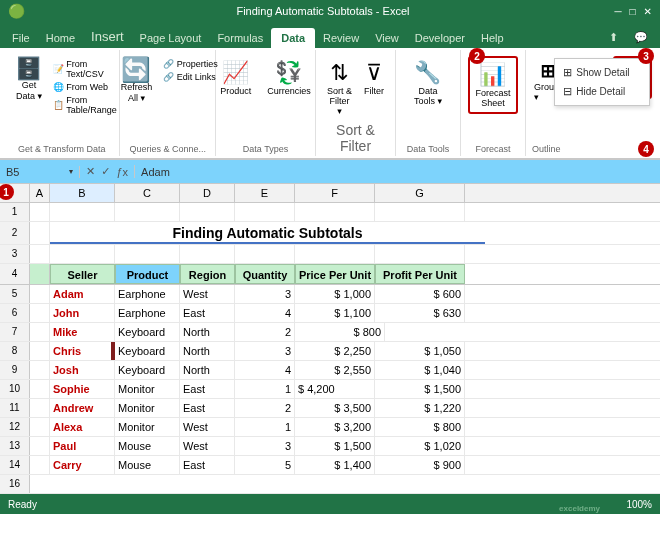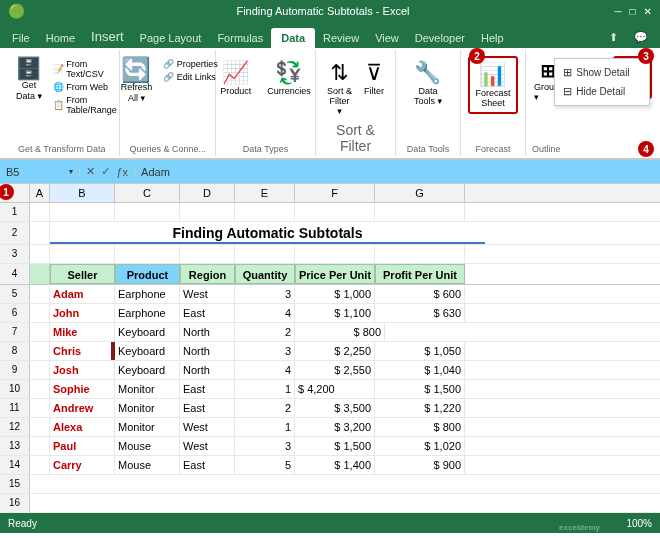--- a/index.html
+++ b/index.html
@@ -335,24 +335,20 @@
     <div style="width:65px;border-right:1px solid #e8e8e8;height:18px;line-height:18px;font-size:11px;padding:0 3px;color:#c00000;font-weight:bold;">Carry</div>
     <div style="width:65px;border-right:1px solid #e8e8e8;height:18px;line-height:18px;font-size:11px;padding:0 3px;">Mouse</div>
     <div style="width:55px;border-right:1px solid #e8e8e8;height:18px;line-height:18px;font-size:11px;padding:0 3px;">East</div>
     <div style="width:60px;border-right:1px solid #e8e8e8;height:18px;line-height:18px;font-size:11px;padding:0 3px;text-align:right;">5</div>
     <div style="width:80px;border-right:1px solid #e8e8e8;height:18px;line-height:18px;font-size:11px;padding:0 3px;text-align:right;">$ 1,400</div>
     <div style="width:90px;border-right:1px solid #e8e8e8;height:18px;line-height:18px;font-size:11px;padding:0 3px;text-align:right;">$ 900</div>
   </div>
       </div>
 
     <div style="display:flex;border-bottom:1px solid #e8e8e8;">
-      <div style="width:30px;min-width:30px;background:#f2f2f2;border-right:1px solid #c8c8c8;text-align:center;font-size:10px;height:18px;line-height:18px;">15</div>
-      <div style="flex:1;height:18px;"></div>
-    </div>
-    <div style="display:flex;border-bottom:1px solid #e8e8e8;">
       <div style="width:30px;min-width:30px;background:#f2f2f2;border-right:1px solid #c8c8c8;text-align:center;font-size:10px;height:18px;line-height:18px;">16</div>
       <div style="flex:1;height:18px;"></div>
     </div>
 
   </div>
 </div>
 
 <div style="background:#217346;color:white;height:20px;display:flex;align-items:center;padding:0 8px;font-size:10px;position:relative;">
   <span>Ready</span>
   <div style="margin-left:auto;display:flex;gap:12px;align-items:center;">

